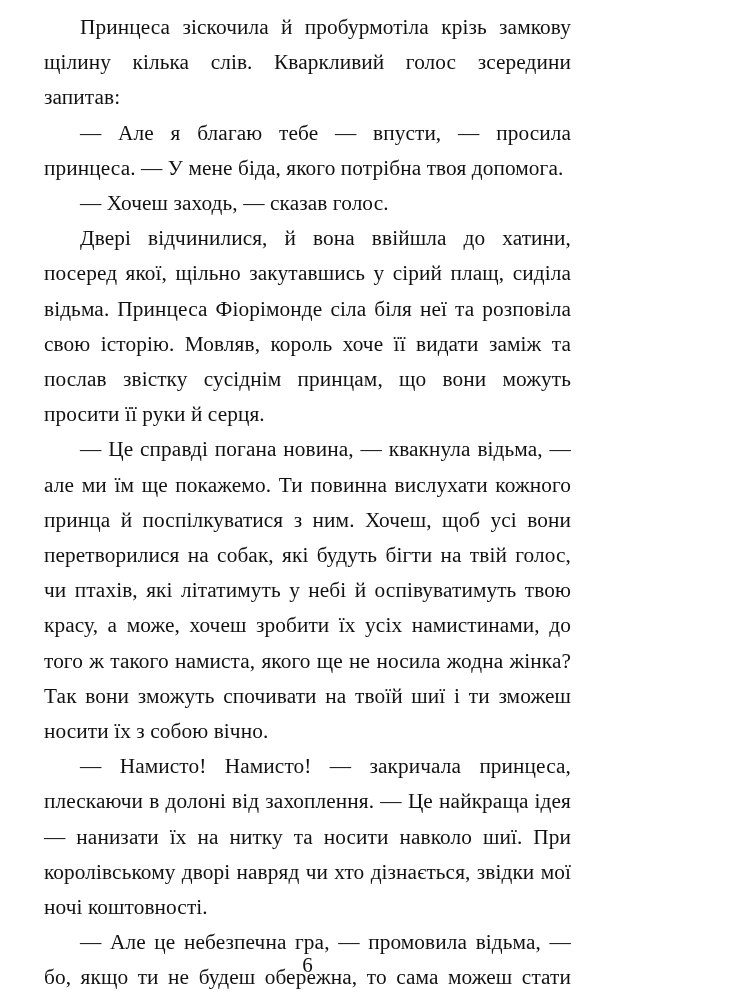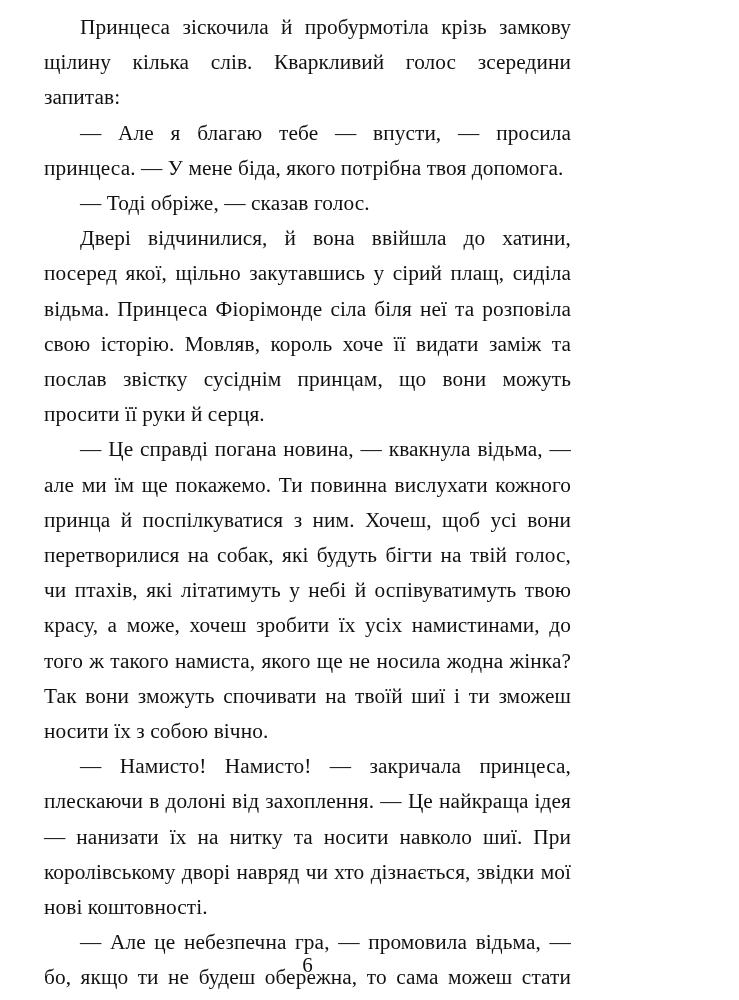--- a/index.html
+++ b/index.html
@@ -43,21 +43,21 @@
     color: #111111;
   }
 </style>
 </head>
 <body>
 
 <div class="page">
   <div class="body-text">
     <p>Принцеса зіскочила й пробурмотіла крізь замкову щілину кілька слів. Кваркливий голос зсередини запитав:</p>
     <p>— Але я благаю тебе — впусти, — просила принцеса. — У мене біда, якого потрібна твоя допомога.</p>
-    <p>— Тоді обріже, — сказав голос.</p>
+    <p>— Хочеш заходь, — сказав голос.</p>
     <p>Двері відчинилися, й вона ввійшла до хатини, посеред якої, щільно закутавшись у сірий плащ, сиділа відьма. Принцеса Фіорімонде сіла біля неї та розповіла свою історію. Мовляв, король хоче її видати заміж та послав звістку сусіднім принцам, що вони можуть просити її руки й серця.</p>
     <p>— Це справді погана новина, — квакнула відьма, — але ми їм ще покажемо. Ти повинна вислухати кожного принца й поспілкуватися з ним. Хочеш, щоб усі вони перетворилися на собак, які будуть бігти на твій голос, чи птахів, які літатимуть у небі й оспівуватимуть твою красу, а може, хочеш зробити їх усіх намистинами, до того ж такого намиста, якого ще не носила жодна жінка? Так вони зможуть спочивати на твоїй шиї і ти зможеш носити їх з собою вічно.</p>
-    <p>— Намисто! Намисто! — закричала принцеса, плескаючи в долоні від захоплення. — Це найкраща ідея — нанизати їх на нитку та носити навколо шиї. При королівському дворі навряд чи хто дізнається, звідки мої нові коштовності.</p>
+    <p>— Намисто! Намисто! — закричала принцеса, плескаючи в долоні від захоплення. — Це найкраща ідея — нанизати їх на нитку та носити навколо шиї. При королівському дворі навряд чи хто дізнається, звідки мої ночі коштовності.</p>
     <p>— Але це небезпечна гра, — промовила відьма, — бо, якщо ти не будеш обережна, то сама можеш стати намистиною й зможуть разом з іншими в намисті, аж поки хтось не обріже нитку та не звільнить усіх вас.</p>
     <p>— Ні, не бійся, — наполягала принцеса. — Я буду обережна, тільки скажи, що робити, і я змушу видатних принців та королів прикрашати мене, і вся їхня велич їм не допоможе.</p>
   </div>
   <div class="page-number">6</div>
 </div>
 
 </body></html>

